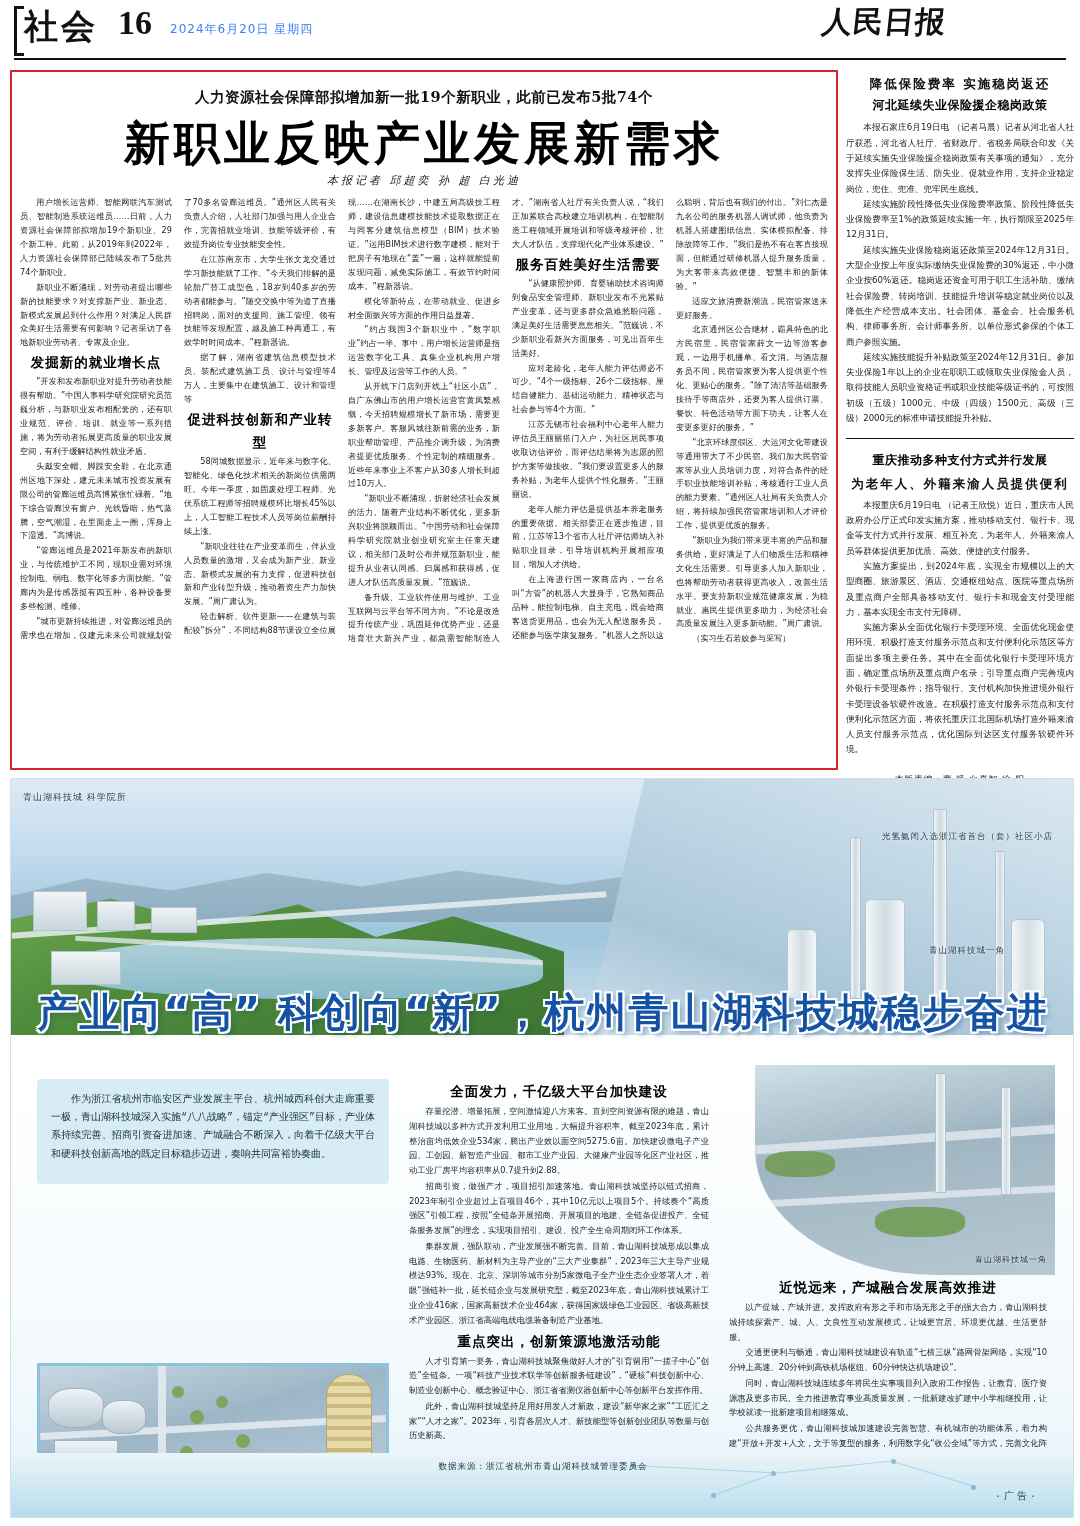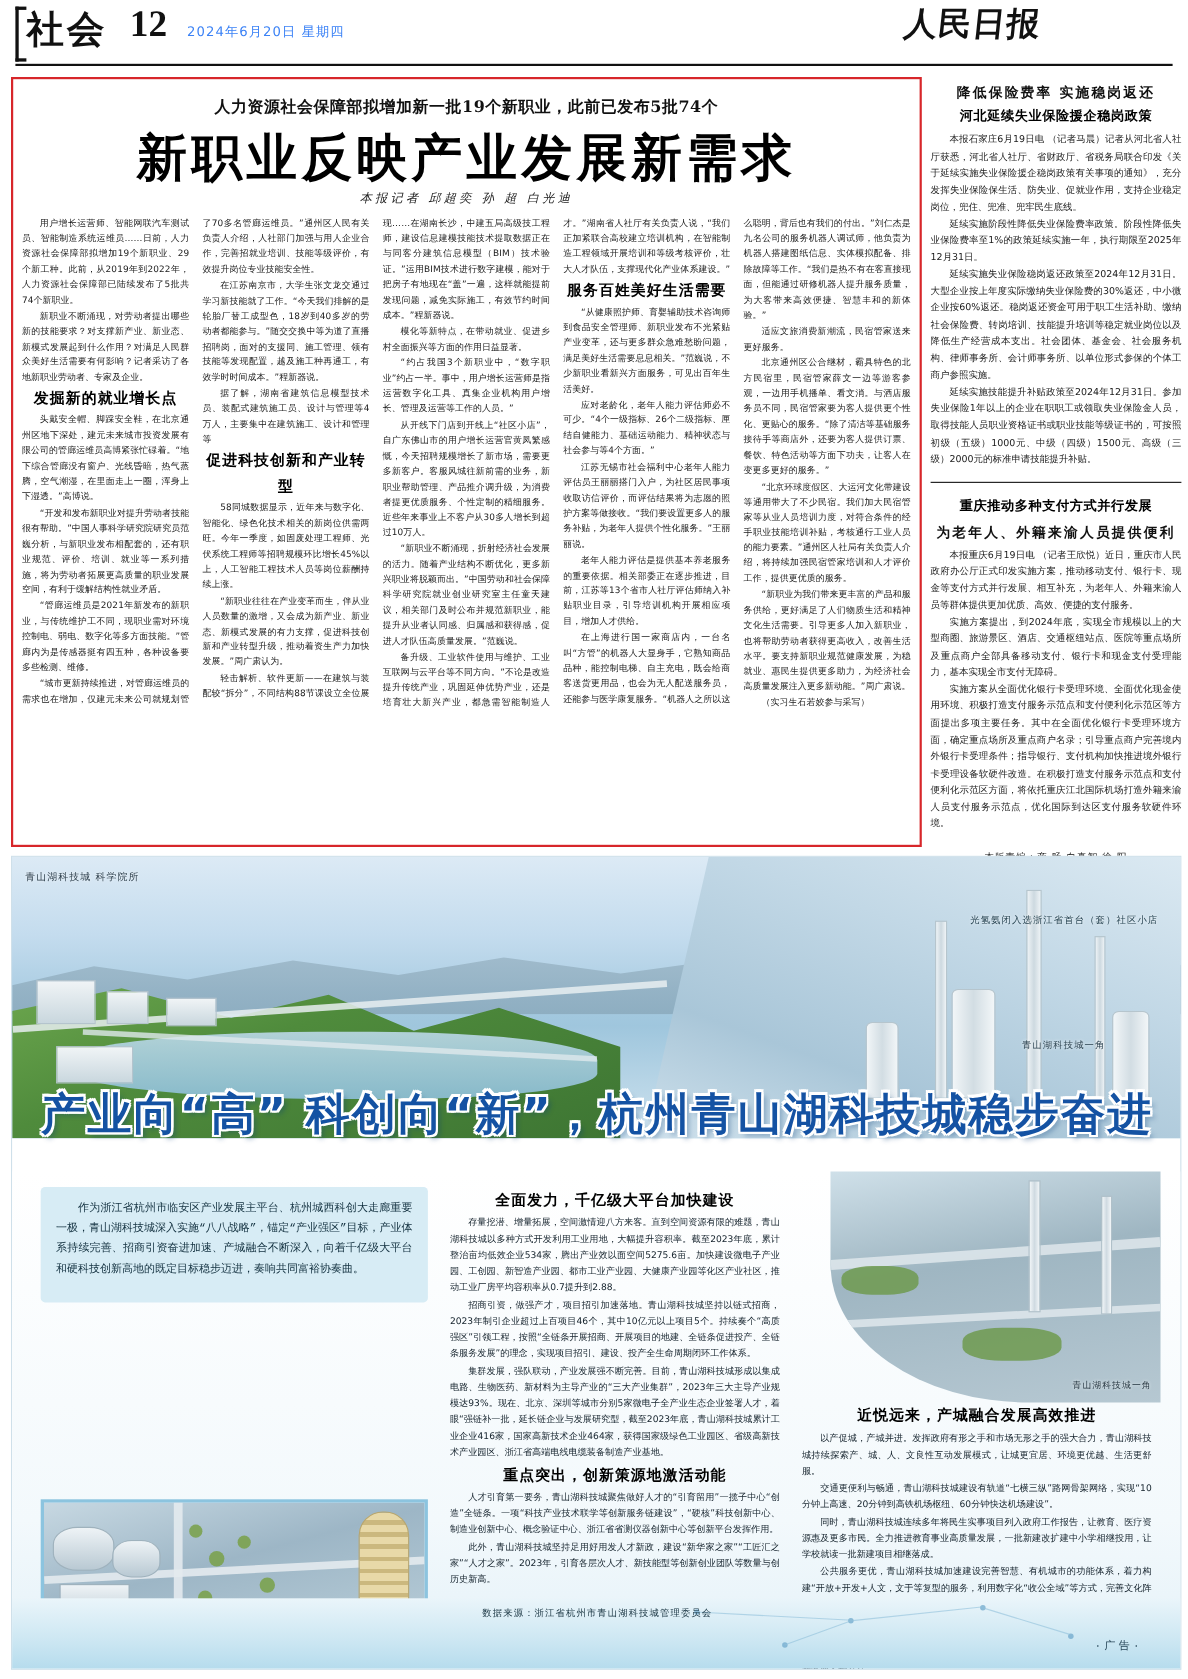--- a/index.html
+++ b/index.html
@@ -245,36 +245,36 @@
     position:absolute; right:36px; bottom:14px; font-size:10px; color:#2b4a5c;
     font-family:Liberation Mono, monospace; letter-spacing:3px;
   }
 </style>
 </head>
 <body>
 
 <div id="masthead">
   <div class="mh-bracket"></div>
   <div class="mh-section">社会</div>
-  <div class="mh-page">12</div>
+  <div class="mh-page">16</div>
   <div class="mh-date">2024年6月20日  星期四</div>
   <div class="mh-logo">人民日报</div>
   <div class="mh-rule"></div>
 </div>
 
 <div id="main-article">
   <div class="ma-shoulder">人力资源社会保障部拟增加新一批19个新职业，此前已发布5批74个</div>
   <div class="ma-headline">新职业反映产业发展新需求</div>
   <div class="ma-byline">本报记者  邱超奕  孙  超  白光迪</div>
   <div class="ma-cols" id="ma-cols">
       <p>用户增长运营师、智能网联汽车测试员、智能制造系统运维员……日前，人力资源社会保障部拟增加19个新职业、29个新工种。此前，从2019年到2022年，人力资源社会保障部已陆续发布了5批共74个新职业。</p>
       <p>新职业不断涌现，对劳动者提出哪些新的技能要求？对支撑新产业、新业态、新模式发展起到什么作用？对满足人民群众美好生活需要有何影响？记者采访了各地新职业劳动者、专家及企业。</p>
       <p class="sec-head">发掘新的就业增长点</p>
+      <p>“开发和发布新职业对提升劳动者技能很有帮助。”中国人事科学研究院研究员范巍分析，与新职业发布相配套的，还有职业规范、评价、培训、就业等一系列措施，将为劳动者拓展更高质量的职业发展空间，有利于缓解结构性就业矛盾。</p>
       <p>头戴安全帽、脚踩安全鞋，在北京通州区地下深处，建元未来城市投资发展有限公司的管廊运维员高博紧张忙碌着。“地下综合管廊没有窗户、光线昏暗，热气蒸腾，空气潮湿，在里面走上一圈，浑身上下湿透。”高博说。</p>
-      <p>“开发和发布新职业对提升劳动者技能很有帮助。”中国人事科学研究院研究员范巍分析，与新职业发布相配套的，还有职业规范、评价、培训、就业等一系列措施，将为劳动者拓展更高质量的职业发展空间，有利于缓解结构性就业矛盾。</p>
       <p>“管廊运维员是2021年新发布的新职业，与传统维护工不同，现职业需对环境控制电、弱电、数字化等多方面技能。”管廊内为是传感器挺有四五种，各种设备要多些检测、维修。</p>
       <p>“城市更新持续推进，对管廊运维员的需求也在增加，仅建元未来公司就规划管了70多名管廊运维员。”通州区人民有关负责人介绍，人社部门加强与用人企业合作，完善招就业培训、技能等级评价，有效提升岗位专业技能安全性。</p>
       <p>在江苏南京市，大学生张文龙交通过学习新技能就了工作。“今天我们排解的是轮胎厂替工成型色，18岁到40多岁的劳动者都能参与。”随交交换中等为道了直播招聘岗，面对的支援同、施工管理、领有技能等发现配置，越及施工种再通工，有效学时时间成本。”程新器说。</p>
       <p>据了解，湖南省建筑信息模型技术员、装配式建筑施工员、设计与管理等4万人，主要集中在建筑施工、设计和管理等</p>
       <p class="sec-head">促进科技创新和产业转型</p>
       <p>58同城数据显示，近年来与数字化、智能化、绿色化技术相关的新岗位供需两旺。今年一季度，如固废处理工程师、光伏系统工程师等招聘规模环比增长45%以上，人工智能工程技术人员等岗位薪酬持续上涨。</p>
       <p>“新职业往往在产业变革而生，伴从业人员数量的激增，又会成为新产业、新业态、新模式发展的有力支撑，促进科技创新和产业转型升级，推动着资生产力加快发展。”周广肃认为。</p>
       <p>轻击解析、软件更新——在建筑与装配较“拆分”，不同结构88节课设立全位展现……在湖南长沙，中建五局高级技工程师，建设信息建模技能技术提取数据正在与同客分建筑信息模型（BIM）技术验证。”运用BIM技术进行数字建模，能对于把房子有地现在“盖”一遍，这样就能提前发现问题，减免实际施工，有效节约时间成本。”程新器说。</p>
       <p>模化等新特点，在带动就业、促进乡村全面振兴等方面的作用日益显著。</p>
       <p>“约占我国3个新职业中，“数字职业”约占一半。事中，用户增长运营师是指运营数字化工具、真集企业机构用户增长、管理及运营等工作的人员。”</p>

